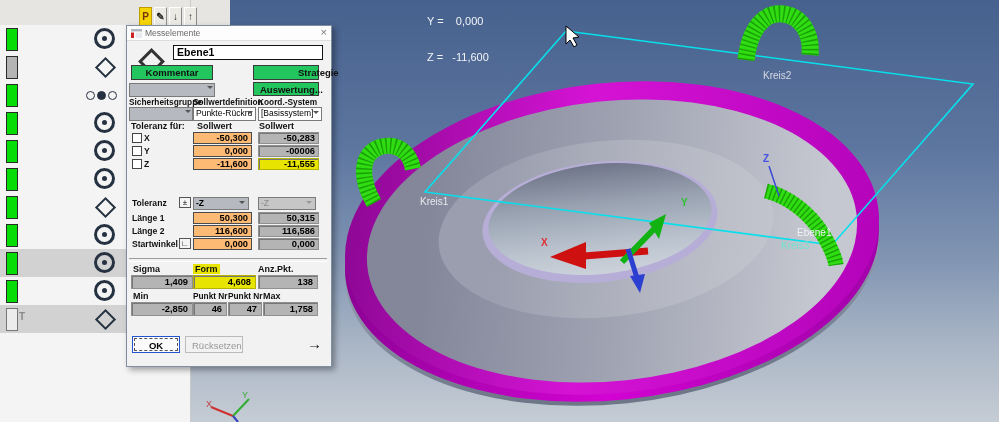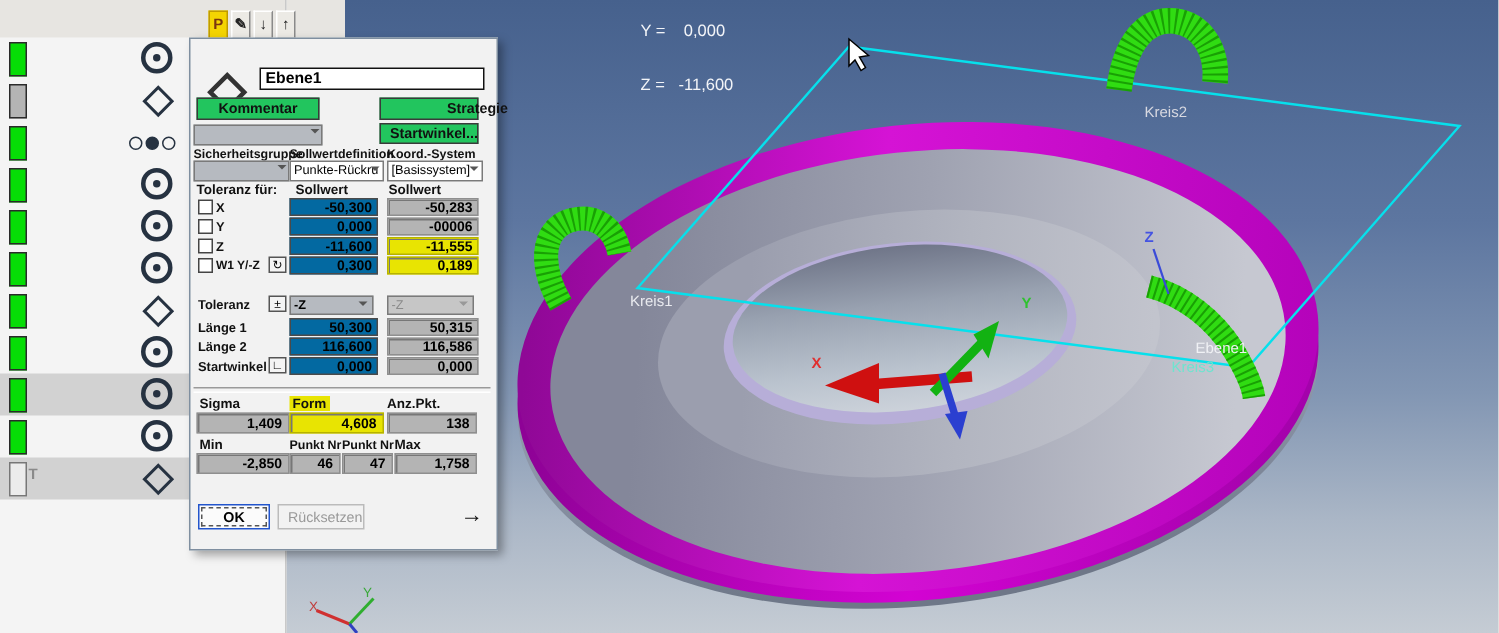--- a/index.html
+++ b/index.html
@@ -56,21 +56,21 @@
   .combo .arr{position:absolute;right:1px;top:2px;width:0;height:0;border:3.5px solid transparent;border-top-color:#555;}
   .combo.gray{background:#b6bac0;}
   .combo.dis{background:#c6c6c6;color:#8a8a8a;}
   .seclbl{position:absolute;font-size:8.3px;font-weight:bold;color:#111;white-space:nowrap;}
   .row{position:absolute;left:0;width:204px;height:12px;}
   .cbx{position:absolute;left:5px;top:1px;width:8px;height:8px;background:#fff;border:1px solid #444;}
   .rlbl{position:absolute;left:17px;top:1px;font-size:8.6px;font-weight:bold;color:#111;white-space:nowrap;}
   .rlbl.noc{left:5px;}
   .mini{position:absolute;left:52px;top:0;width:12px;height:11px;background:#f4f4f4;border:1px solid #555;
     font-size:8px;text-align:center;line-height:10px;padding:0;}
-  .field{position:absolute;top:0;height:10px;background:#0369a1;border:1px solid #4a4a4a;
+  .field{position:absolute;top:0;height:10px;background:#fdba74;border:1px solid #4a4a4a;
     font-size:9.3px;font-weight:bold;text-align:right;padding:0 3px;line-height:10px;}
   .field.soll{left:66px;width:51px;}
   .field.ist{left:131px;width:53px;background:#b4b4b4;border-color:#8f8f8f;border-style:solid;
     box-shadow:inset 1px 1px 0 #777;}
   .field.ist.hl{background:#e8e402;border-color:#b6b200;}
   .groove{position:absolute;left:2px;width:198px;height:2px;border-top:1px solid #9a9a9a;border-bottom:1px solid #fff;}
   .reslbl{position:absolute;font-size:9px;font-weight:bold;color:#111;}
   .reslbl.hl{background:#e8e402;padding:0 2px;}
   .resbox{position:absolute;height:12px;background:#b4b4b4;border:1px solid #8f8f8f;box-shadow:inset 1px 1px 0 #777;
     font-size:9.3px;font-weight:bold;text-align:right;padding:0 4px;line-height:12px;}
@@ -218,31 +218,40 @@
   </div>
   <div class="srow sel" style="top:305px">
     <span class="sbar white"></span>
     <span class="smark">T</span>
     <span class="ic-plane"></span>
     <span class="slabel">Ebene1</span>
   </div>
 </div>
 
 <div id="dialog">
+  <div id="dlg-title">
+    <svg width="11" height="9" style="position:absolute;left:4px;top:3px;">
+      <rect x="0" y="0" width="11" height="2.5" fill="#b0b6c0"></rect>
+        <rect x="0" y="3.5" width="3" height="5.5" fill="#c22"></rect>
+        <rect x="4.5" y="3.5" width="6.5" height="5.5" fill="#e6e9ee"></rect>
+    </svg>
+    <span class="ttext">Messelemente</span>
+    <span class="close">×</span>
+  </div>
 
   <span class="dico"></span>
   <div class="namefield">Ebene1</div>
 
   <button class="btn" style="left:4px;top:39px;width:82px;height:15px;">Kommentar</button>
   <button class="btn" style="left:126px;top:39px;width:66px;height:15px;padding-left:44px;">Strategie</button>
 
   <div class="combo gray" style="left:2px;top:57px;width:72px;height:12px;">
       <span class="arr"></span>
     </div>
-  <button class="btn" style="left:126px;top:56px;width:66px;height:14px;">Startwinkel...</button>
+  <button class="btn" style="left:126px;top:56px;width:66px;height:14px;">Auswertung...</button>
 
   <span class="seclbl" style="left:2px;top:71px;">Sicherheitsgruppe</span>
   <span class="seclbl" style="left:66px;top:71px;">Sollwertdefinition</span>
   <span class="seclbl" style="left:131px;top:71px;">Koord.-System</span>
 
   <div class="combo gray" style="left:2px;top:81px;width:50px;height:12px;">
       <span class="arr"></span>
     </div>
   <div class="combo" style="left:66px;top:81px;width:49px;height:12px;">Punkte-Rückru</div>
   <span class="arr" style="position:absolute;left:120px;top:85px;width:0;height:0;border:3.5px solid transparent;border-top-color:#555;"></span>
@@ -263,27 +272,20 @@
     <span class="cbx"></span>
     <span class="rlbl">Y</span>
     <div class="field soll">0,000</div>
     <div class="field ist">-00006</div>
   </div>
   <div class="row" style="top:132px">
     <span class="cbx"></span>
     <span class="rlbl">Z</span>
     <div class="field soll">-11,600</div>
     <div class="field ist hl">-11,555</div>
-  </div>
-  <div class="row" style="top:145px">
-    <span class="cbx"></span>
-    <span class="rlbl" style="font-size:8px;">W1 Y/-Z</span>
-    <button class="mini">↻</button>
-    <div class="field soll">0,300</div>
-    <div class="field ist hl">0,189</div>
   </div>
 
   <div class="row" style="top:171px">
     <span class="rlbl noc">Toleranz</span>
     <button class="mini">±</button>
     <div class="combo gray" style="left:66px;top:0;width:42px;height:11px;font-weight:bold;">-Z</div>
     <span class="arr" style="position:absolute;left:112px;top:4px;width:0;height:0;border:3.5px solid transparent;border-top-color:#555;"></span>
     <div class="combo dis" style="left:131px;top:0;width:44px;height:11px;">-Z</div>
     <span class="arr" style="position:absolute;left:179px;top:4px;width:0;height:0;border:3.5px solid transparent;border-top-color:#999;"></span>
   </div>

